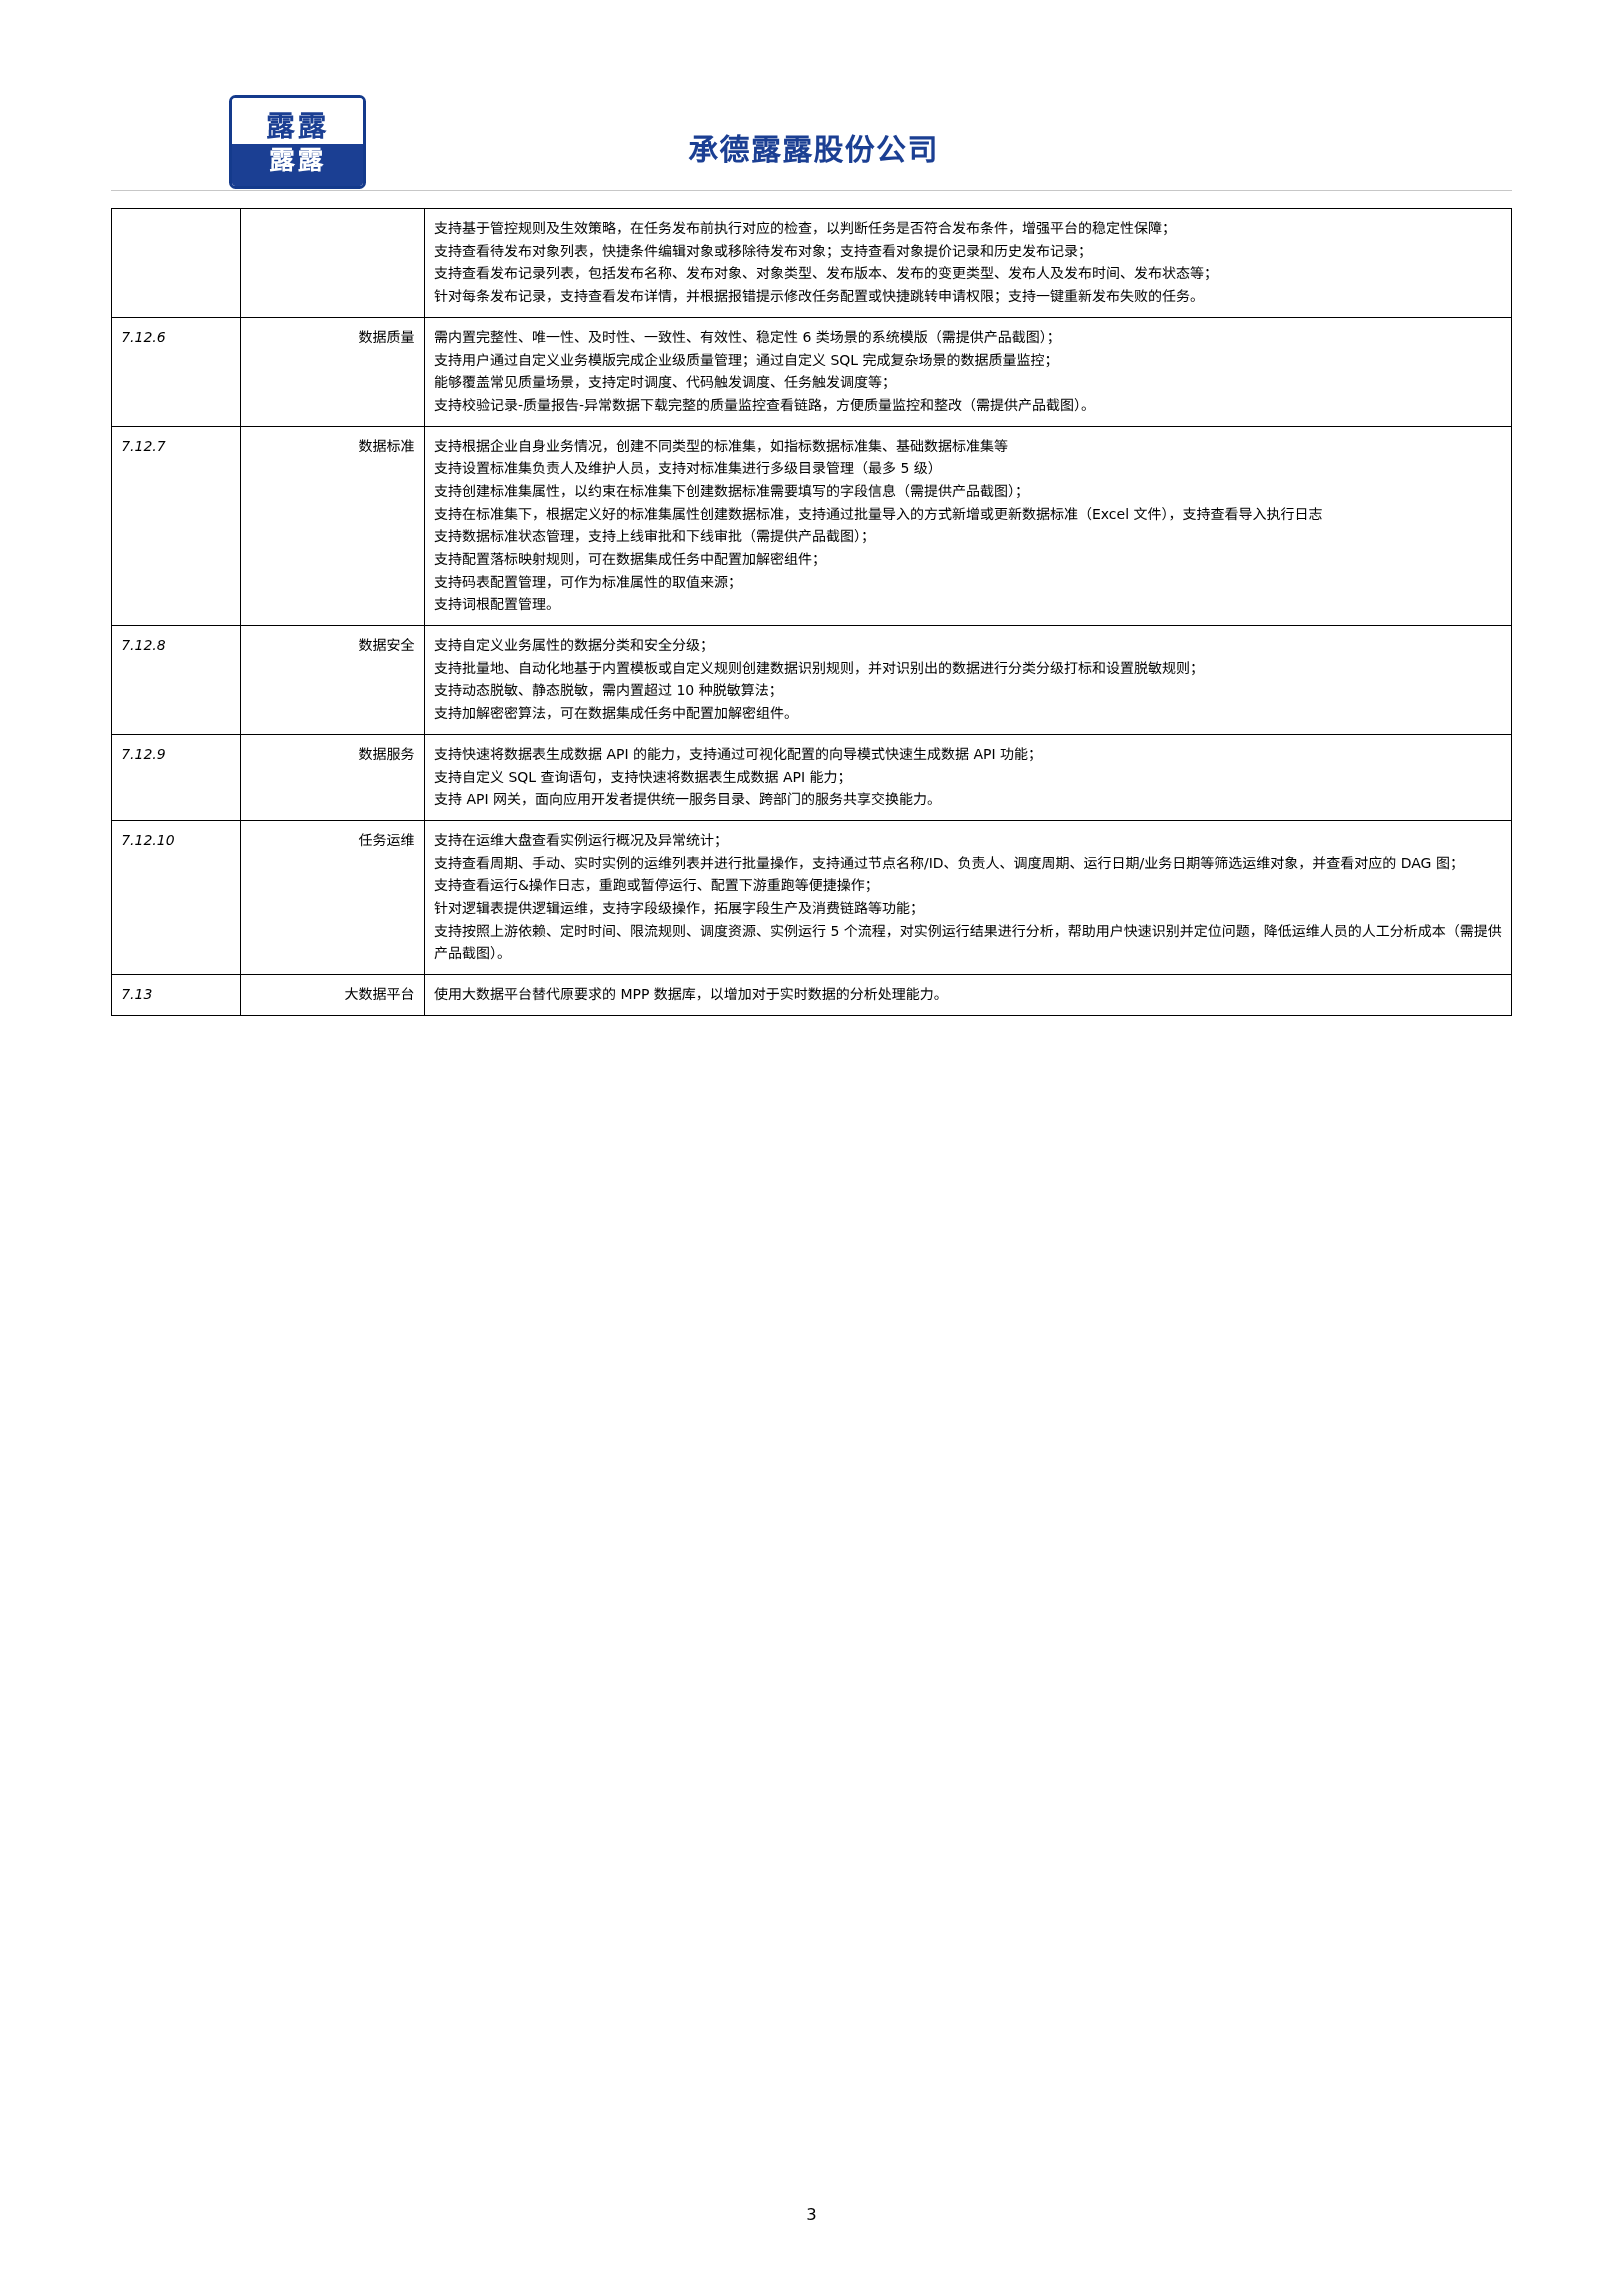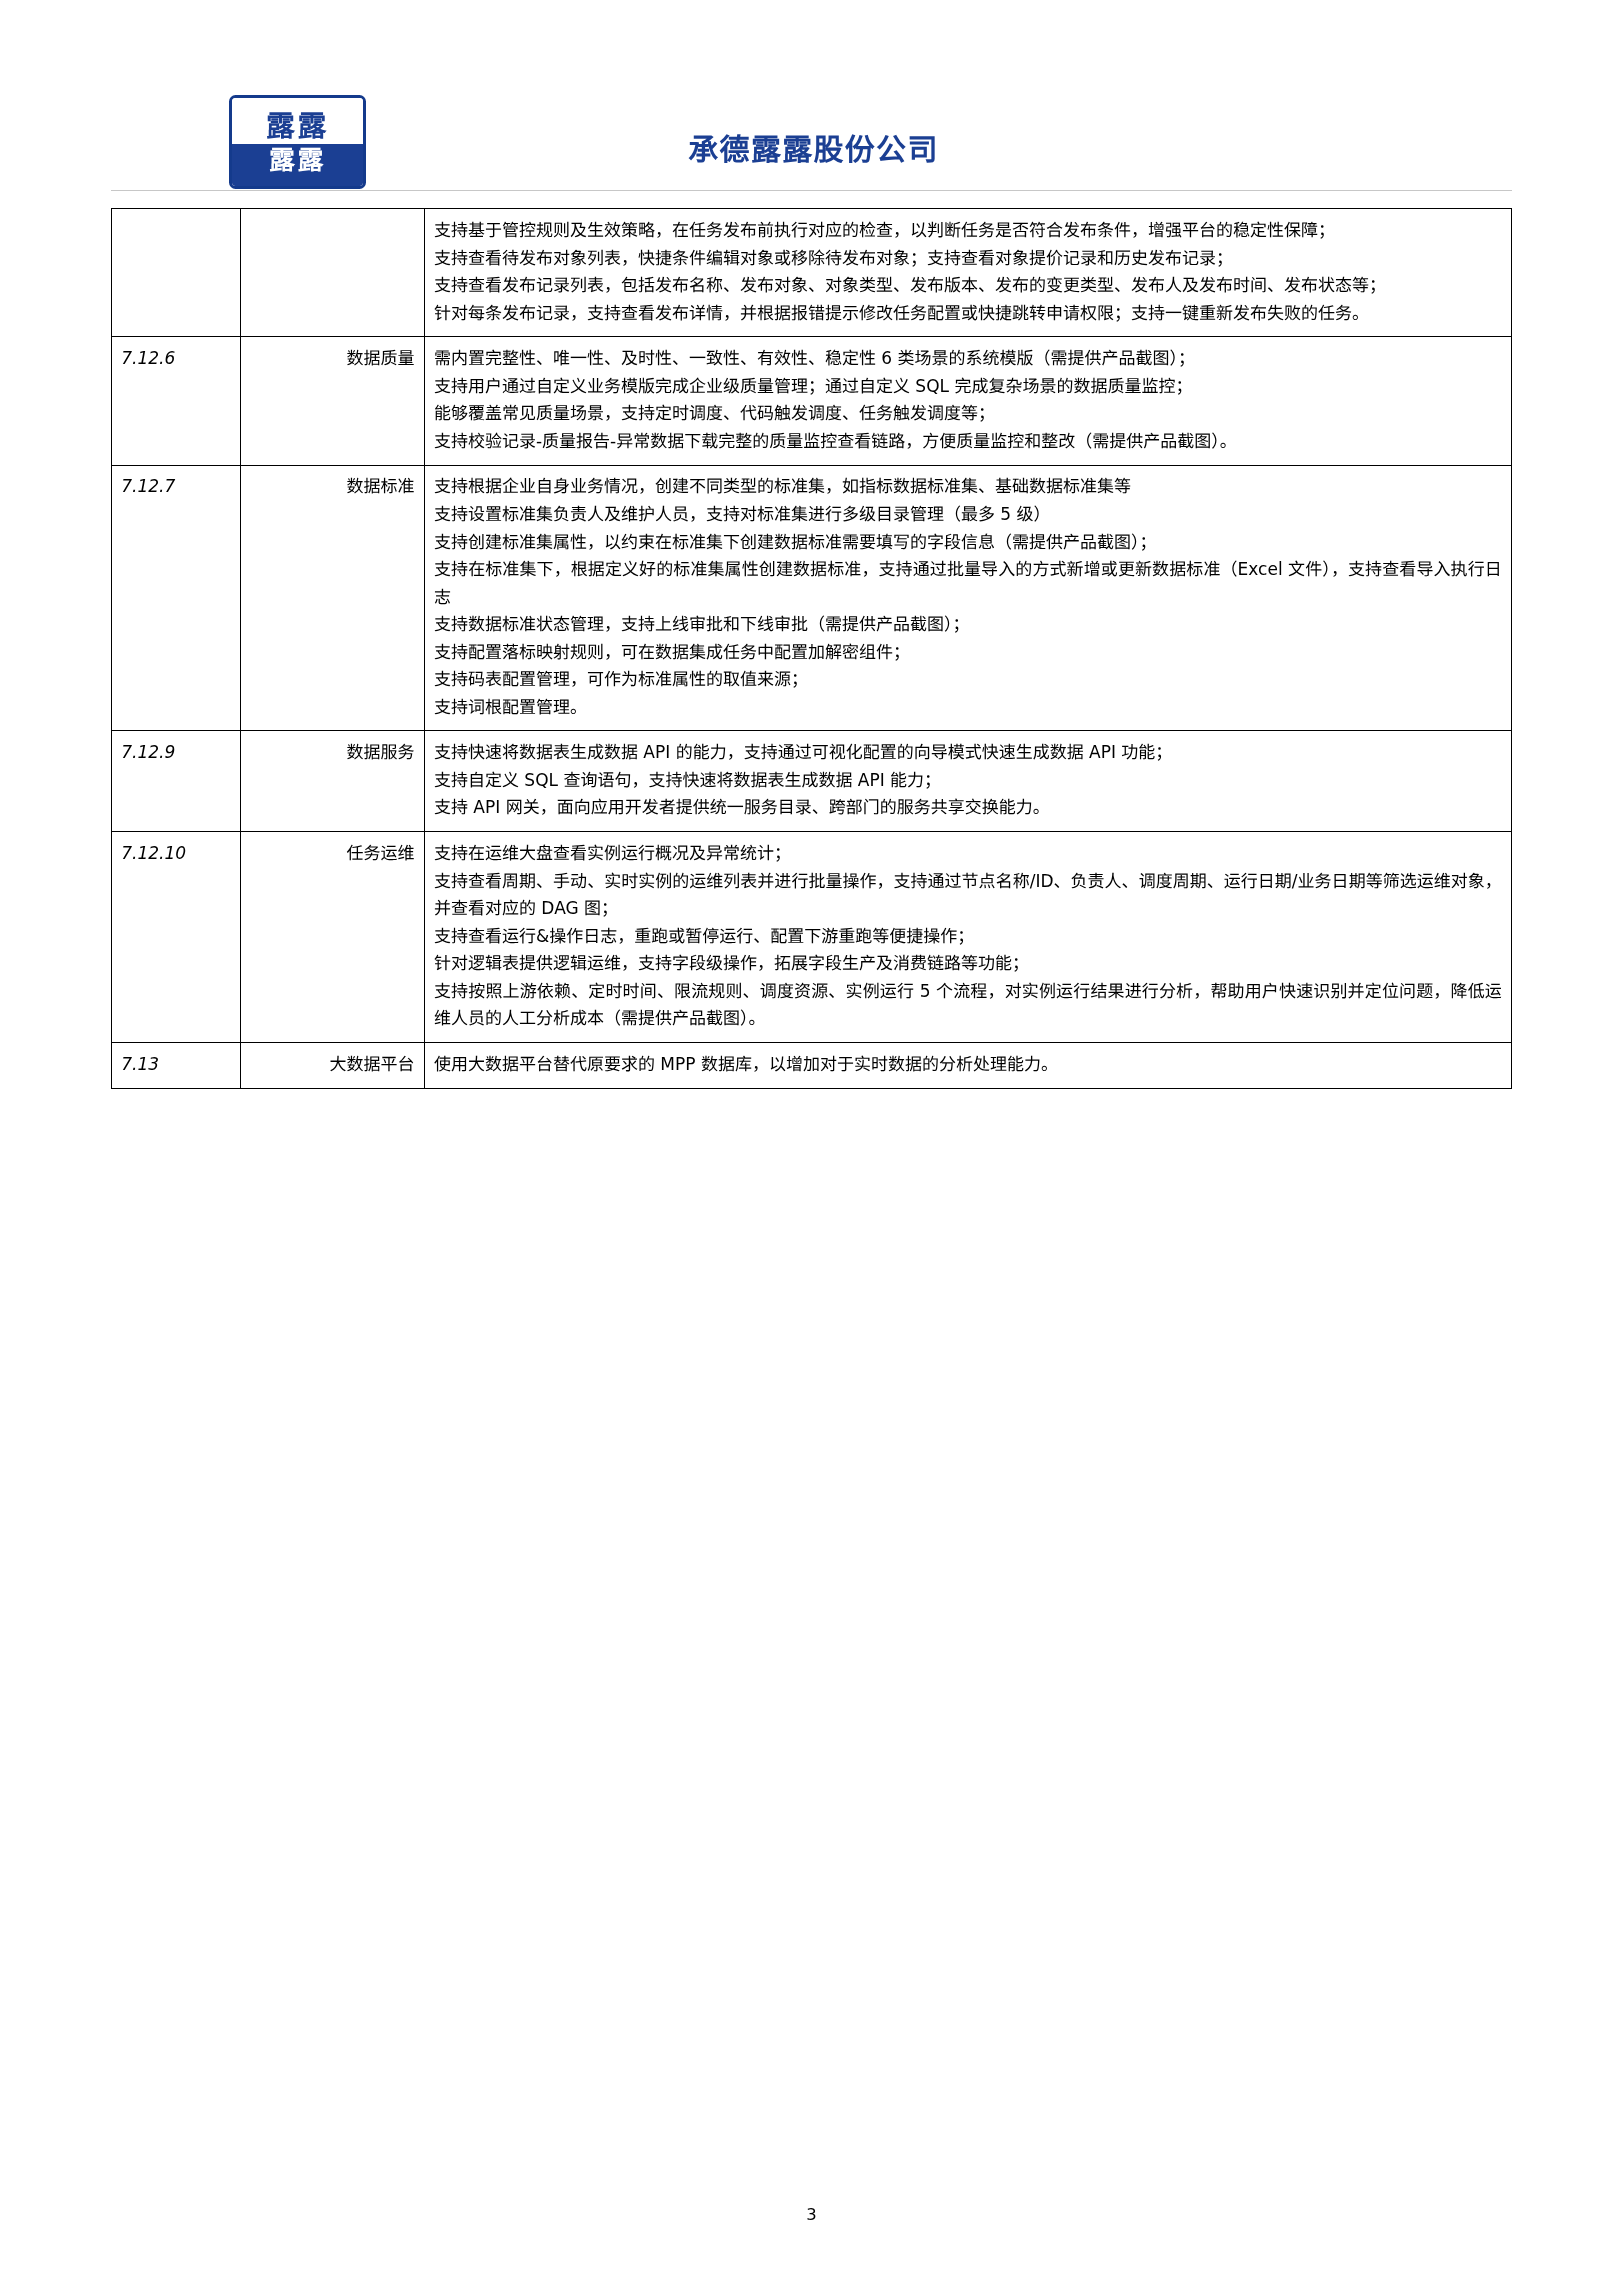--- a/index.html
+++ b/index.html
@@ -92,21 +92,21 @@
     width: 100%;
     border-collapse: collapse;
     table-layout: fixed;
     margin-top: 5.2px;
   }
   table.spec td {
     border: 1.3px solid #000000;
     vertical-align: top;
     padding: 7.9px 9.2px 9.2px 9.2px;
     font-family: "DejaVu Sans", sans-serif;
-    font-size: 17px;
+    font-size: 14px;
     line-height: 1.62;
     color: #000000;
   }
   td.col-no {
     width: 110px;
     text-align: left;
     vertical-align: middle;
     font-family: "Liberation Sans", sans-serif;
     font-size: 17px;
     font-style: italic;
@@ -186,20 +186,30 @@
           <p>支持设置标准集负责人及维护人员，支持对标准集进行多级目录管理（最多 5 级）</p>
           <p>支持创建标准集属性，以约束在标准集下创建数据标准需要填写的字段信息（需提供产品截图）；</p>
           <p>支持在标准集下，根据定义好的标准集属性创建数据标准，支持通过批量导入的方式新增或更新数据标准（Excel 文件），支持查看导入执行日志</p>
           <p>支持数据标准状态管理，支持上线审批和下线审批（需提供产品截图）；</p>
           <p>支持配置落标映射规则，可在数据集成任务中配置加解密组件；</p>
           <p>支持码表配置管理，可作为标准属性的取值来源；</p>
           <p>支持词根配置管理。</p>
         </td>
       </tr>
 
+      <tr>
+        <td class="col-no">7.12.8</td>
+        <td class="col-name">数据安全</td>
+        <td class="col-desc">
+          <p>支持自定义业务属性的数据分类和安全分级；</p>
+          <p>支持批量地、自动化地基于内置模板或自定义规则创建数据识别规则，并对识别出的数据进行分类分级打标和设置脱敏规则；</p>
+          <p>支持动态脱敏、静态脱敏，需内置超过 10 种脱敏算法；</p>
+          <p>支持加解密密算法，可在数据集成任务中配置加解密组件。</p>
+        </td>
+      </tr>
 
       <tr>
         <td class="col-no">7.12.9</td>
         <td class="col-name">数据服务</td>
         <td class="col-desc">
           <p>支持快速将数据表生成数据 API 的能力，支持通过可视化配置的向导模式快速生成数据 API 功能；</p>
           <p>支持自定义 SQL 查询语句，支持快速将数据表生成数据 API 能力；</p>
           <p>支持 API 网关，面向应用开发者提供统一服务目录、跨部门的服务共享交换能力。</p>
         </td>
       </tr>

